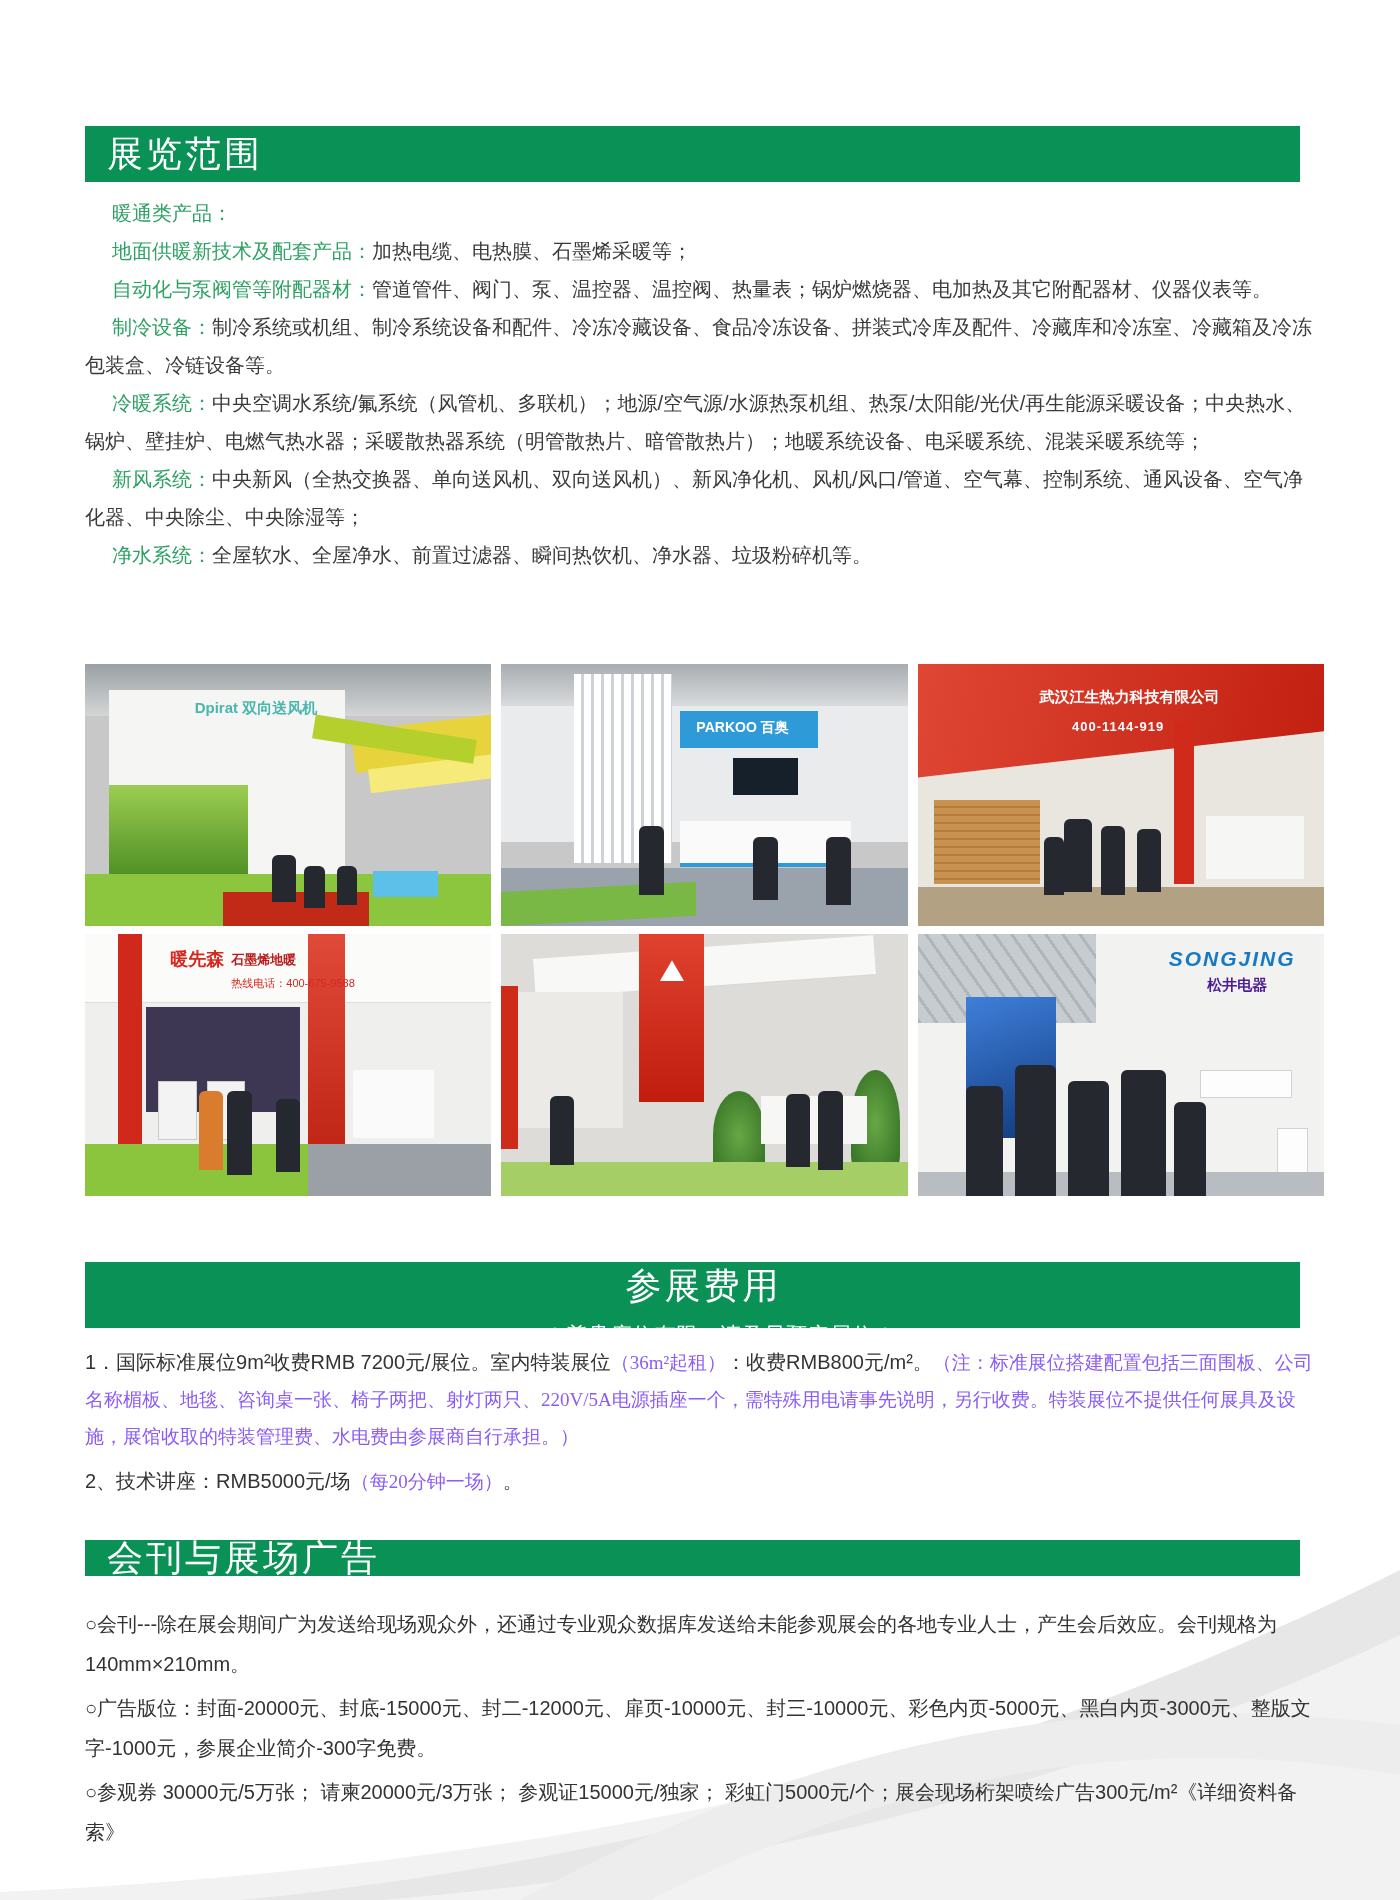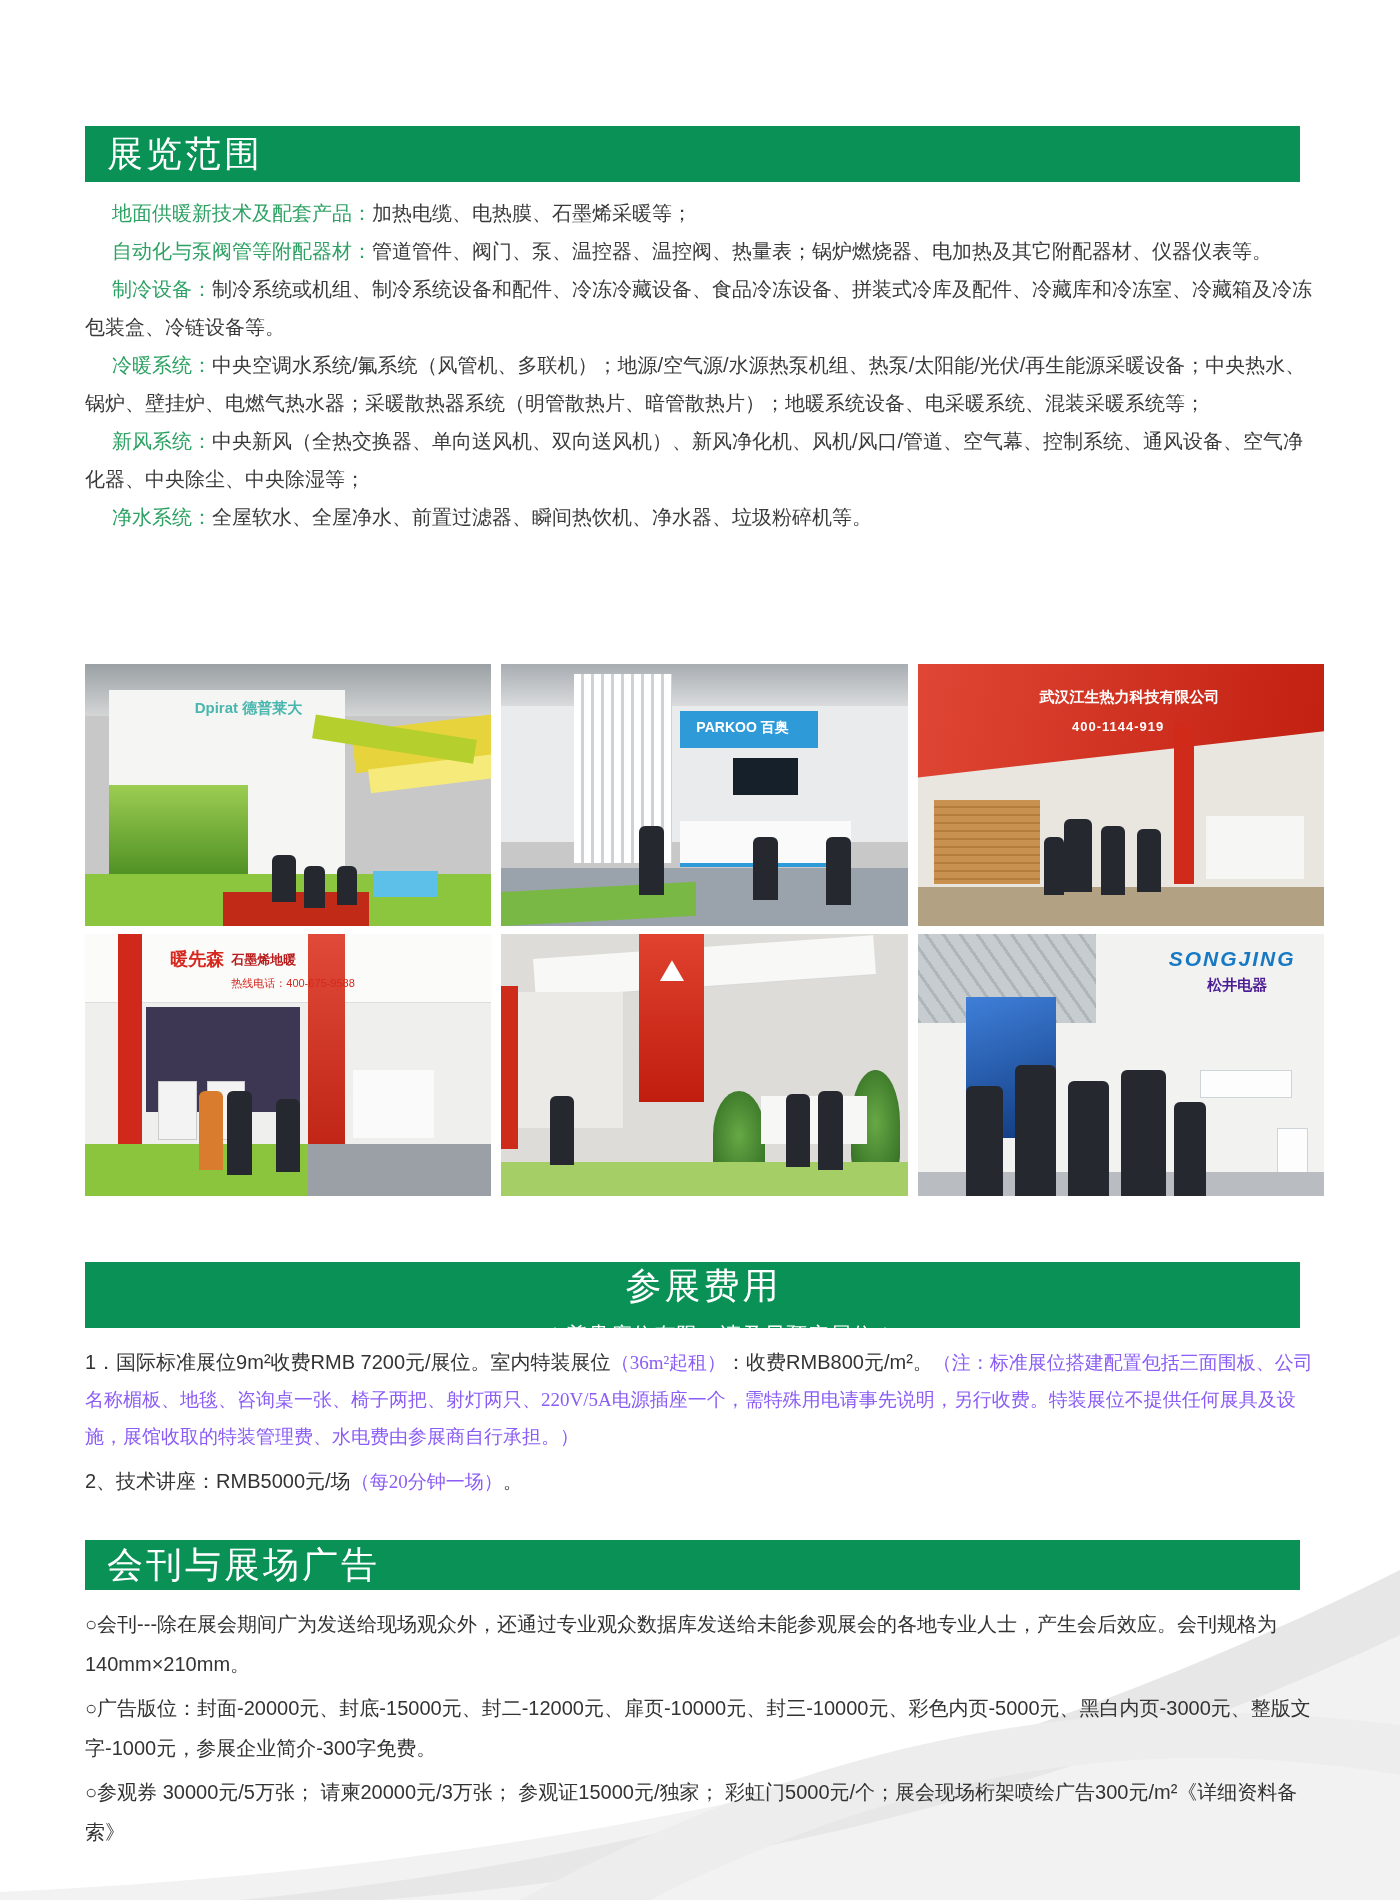--- a/index.html
+++ b/index.html
@@ -7,21 +7,21 @@
   .page{position:relative;width:1400px;height:1900px;background:#ffffff;overflow:hidden;}
   .content{position:relative;z-index:2;}
 
   
   .sec-bar{position:absolute;left:85px;width:1215px;background:#0a9156;color:#ffffff;
            display:flex;align-items:center;box-sizing:border-box;padding-left:22px;}
   .sec-bar .t{font-size:36px;letter-spacing:3px;font-weight:500;}
   .sec-bar .sub{font-size:21px;margin-left:34px;margin-top:10px;letter-spacing:1px;}
   #bar-scope{top:126px;height:56px;}
   #bar-fees{top:1262px;height:66px;flex-direction:column;}
-  #bar-ads{top:1540px;height:50px;}
+  #bar-ads{top:1540px;height:36px;}
 
   
   .scope-text{position:absolute;left:85px;top:194px;width:1232px;font-size:20px;
               line-height:38px;color:#3a3a3a;}
   .scope-text p{margin:0;text-indent:27px;}
   .lbl{color:#2da163;}
 
   
   .fees-text{position:absolute;left:85px;top:1344px;width:1232px;font-size:20px;
              line-height:37px;color:#333333;}
@@ -54,20 +54,21 @@
     <path d="M520,360 C840,185 1120,150 1400,185 L1400,235 C1130,190 900,235 650,360 Z" fill="#ededed"></path>
   </svg>
 
   <div class="content">
 
     <div class="sec-bar" id="bar-scope">
       <span class="t">展览范围</span>
     </div>
 
     <div class="scope-text">
+      <p><span class="lbl">暖通类产品：</span><span></span></p>
       <p><span class="lbl">地面供暖新技术及配套产品：</span><span>加热电缆、电热膜、石墨烯采暖等；</span></p>
       <p><span class="lbl">自动化与泵阀管等附配器材：</span><span>管道管件、阀门、泵、温控器、温控阀、热量表；锅炉燃烧器、电加热及其它附配器材、仪器仪表等。</span></p>
       <p><span class="lbl">制冷设备：</span><span>制冷系统或机组、制冷系统设备和配件、冷冻冷藏设备、食品冷冻设备、拼装式冷库及配件、冷藏库和冷冻室、冷藏箱及冷冻包装盒、冷链设备等。</span></p>
       <p><span class="lbl">冷暖系统：</span><span>中央空调水系统/氟系统（风管机、多联机）；地源/空气源/水源热泵机组、热泵/太阳能/光伏/再生能源采暖设备；中央热水、锅炉、壁挂炉、电燃气热水器；采暖散热器系统（明管散热片、暗管散热片）；地暖系统设备、电采暖系统、混装采暖系统等；</span></p>
       <p><span class="lbl">新风系统：</span><span>中央新风（全热交换器、单向送风机、双向送风机）、新风净化机、风机/风口/管道、空气幕、控制系统、通风设备、空气净化器、中央除尘、中央除湿等；</span></p>
       <p><span class="lbl">净水系统：</span><span>全屋软水、全屋净水、前置过滤器、瞬间热饮机、净水器、垃圾粉碎机等。</span></p>
     </div>
 
     <div class="photos">
 
@@ -77,21 +78,21 @@
         <div class="abs" style="right:-4%;top:37%;width:34%;height:9%;background:#f5ea7a;transform:rotate(-7deg);"></div>
         <div class="abs" style="left:6%;top:10%;width:58%;height:72%;background:#f5f5f3;"></div>
         <div class="abs" style="left:56%;top:24%;width:40%;height:9%;background:#b5cf2c;transform:rotate(9deg);"></div>
         <div class="abs" style="left:6%;top:46%;width:34%;height:36%;background:linear-gradient(#9ccd52,#4c8e22);"></div>
         <div class="abs" style="left:0;bottom:0;right:0;height:20%;background:#8cc63e;"></div>
         <div class="abs" style="left:34%;bottom:0;width:36%;height:13%;background:#c22a18;"></div>
         <div class="abs" style="left:71%;bottom:11%;width:16%;height:10%;background:#5cc0e8;"></div>
         <div class="fig" style="left:46%;bottom:9%;width:6%;height:18%;"></div>
         <div class="fig" style="left:54%;bottom:7%;width:5%;height:16%;"></div>
         <div class="fig" style="left:62%;bottom:8%;width:5%;height:15%;"></div>
-        <span class="cap" style="left:27%;top:13.5%;color:#49b7ae;font-size:15px;">Dpirat 德普莱大</span>
+        <span class="cap" style="left:27%;top:13.5%;color:#49b7ae;font-size:15px;">Dpirat 双向送风机</span>
       </div>
 
       <div class="photo">
         <div class="abs" style="top:0;left:0;right:0;height:16%;background:linear-gradient(#a8adb2,#d9dbdc);"></div>
         <div class="abs" style="left:0;right:0;top:16%;height:52%;background:#e9ebec;"></div>
         <div class="abs" style="left:18%;top:4%;width:24%;height:72%;background:repeating-linear-gradient(90deg,#ffffff 0 7px,#ccd2d6 7px 10px);"></div>
         <div class="abs" style="left:44%;top:18%;width:34%;height:14%;background:#2f9ad8;"></div>
         <div class="abs" style="left:57%;top:36%;width:16%;height:14%;background:#15202b;"></div>
         <div class="abs" style="left:44%;top:60%;width:42%;height:16%;background:#fafafa;border-bottom:4px solid #2f9ad8;"></div>
         <div class="abs" style="left:0;bottom:0;right:0;height:22%;background:#9aa3ab;"></div>

